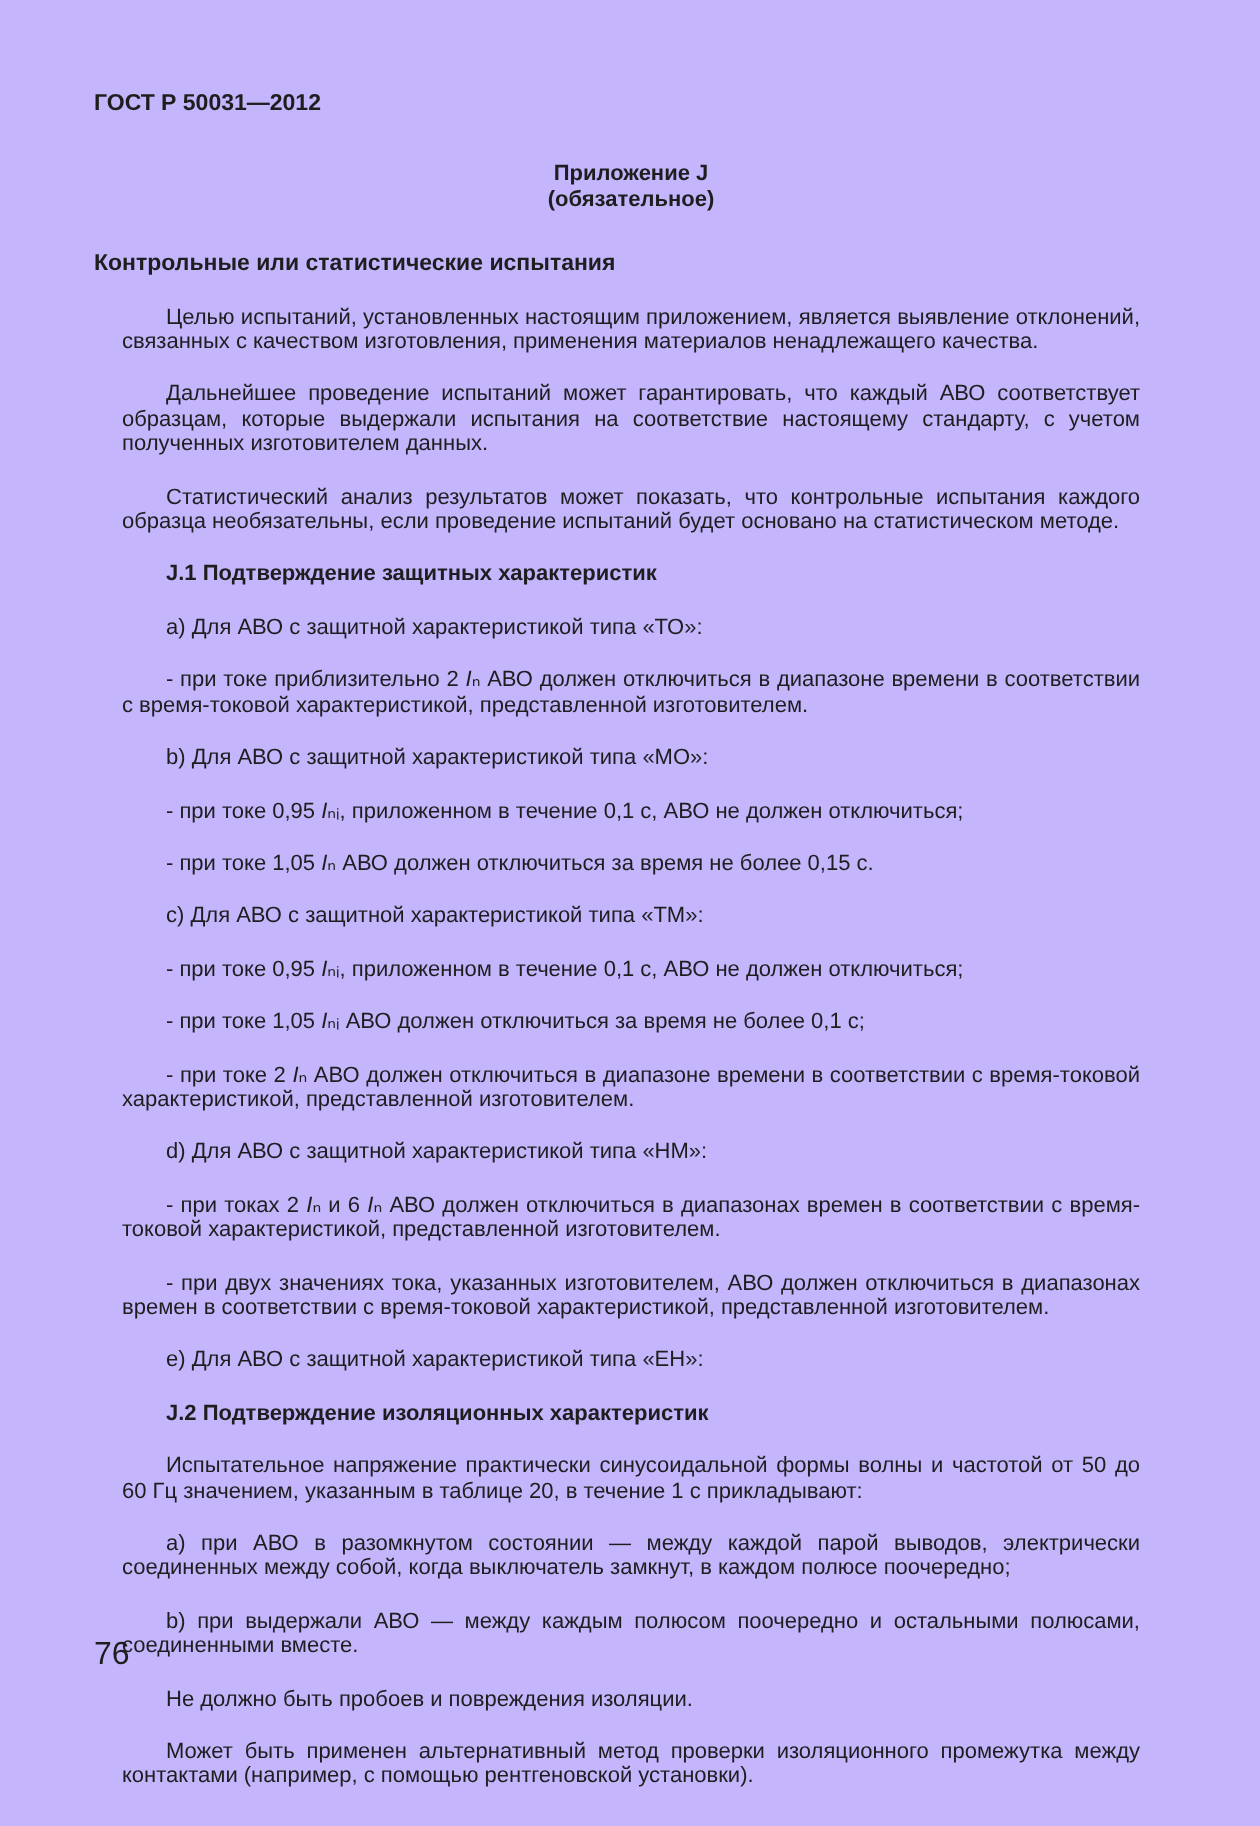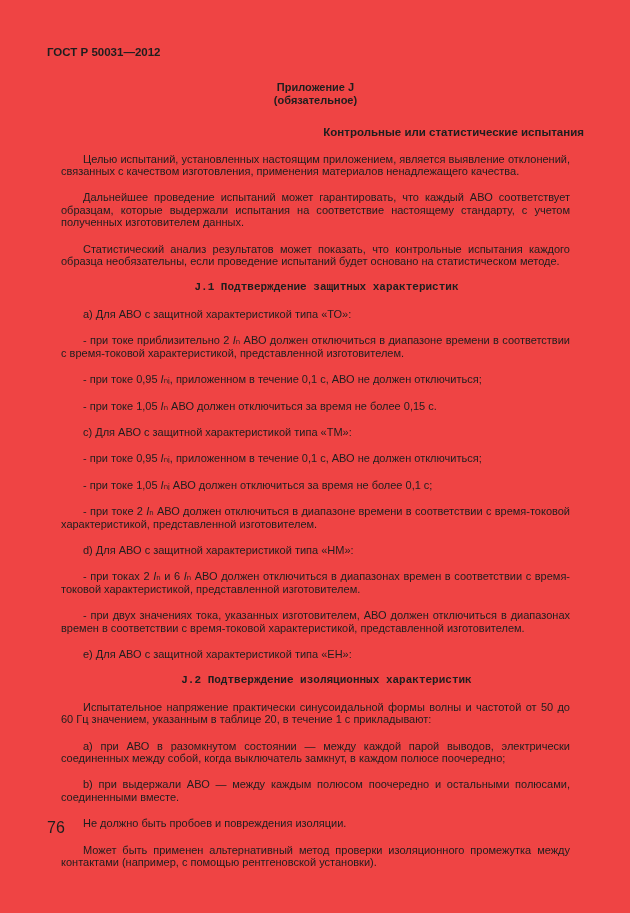--- a/index.html
+++ b/index.html
@@ -5,53 +5,52 @@
   html, body {
     margin: 0;
     padding: 0;
     background: #ffffff;
   }
   .page {
     width: 630px;
     height: 913px;
     box-sizing: border-box;
     position: relative;
-    background: #ef4444;
+    background: #c4b5fd;
     color: #1e1e1e;
     font-family: "Liberation Sans", "DejaVu Sans", sans-serif;
     font-size: 11px;
     line-height: 12.4px;
     padding: 46px 46px 0 47px;
     overflow: hidden;
   }
   .doc-header {
     font-weight: 700;
     font-size: 11.5px;
     margin-bottom: 23px;
   }
   .appendix {
     text-align: center;
     font-weight: 700;
     margin-bottom: 20px;
   }
   .doc-title {
-    text-align: right;
+    text-align: left;
     font-weight: 700;
     font-size: 11.5px;
     margin: 0 0 14px 0;
   }
   .doc-body .para {
     margin: 14px;
     text-indent: 22px;
     text-align: justify;
   }
   .doc-body .para--heading {
     font-weight: 700;
-    text-align: center;
-    font-family: Liberation Mono, monospace;
+    text-align: left;
   }
   .doc-body i {
     font-style: italic;
   }
   .page-number {
     position: absolute;
     left: 47px;
     top: 822px;
     font-size: 16px;
   }
@@ -69,20 +68,21 @@
 
   <h1 class="doc-title">Контрольные или статистические испытания</h1>
 
   <div class="doc-body" id="doc-body">
       <p class="para">Целью испытаний, установленных настоящим приложением, является выявление отклонений, связанных с качеством изготовления, применения материалов ненадлежащего качества.</p>
       <p class="para">Дальнейшее проведение испытаний может гарантировать, что каждый АВО соответствует образцам, которые выдержали испытания на соответствие настоящему стандарту, с учетом полученных изготовителем данных.</p>
       <p class="para">Статистический анализ результатов может показать, что контрольные испытания каждого образца необязательны, если проведение испытаний будет основано на статистическом методе.</p>
       <p class="para para--heading">J.1 Подтверждение защитных характеристик</p>
       <p class="para">a) Для АВО с защитной характеристикой типа «ТО»:</p>
       <p class="para">- при токе приблизительно 2 <i>I</i>ₙ АВО должен отключиться в диапазоне времени в соответствии с время-токовой характеристикой, представленной изготовителем.</p>
+      <p class="para">b) Для АВО с защитной характеристикой типа «МО»:</p>
       <p class="para">- при токе 0,95 <i>I</i>ₙᵢ, приложенном в течение 0,1 с, АВО не должен отключиться;</p>
       <p class="para">- при токе 1,05 <i>I</i>ₙ АВО должен отключиться за время не более 0,15 с.</p>
       <p class="para">c) Для АВО с защитной характеристикой типа «ТМ»:</p>
       <p class="para">- при токе 0,95 <i>I</i>ₙᵢ, приложенном в течение 0,1 с, АВО не должен отключиться;</p>
       <p class="para">- при токе 1,05 <i>I</i>ₙᵢ АВО должен отключиться за время не более 0,1 с;</p>
       <p class="para">- при токе 2 <i>I</i>ₙ АВО должен отключиться в диапазоне времени в соответствии с время-токовой характеристикой, представленной изготовителем.</p>
       <p class="para">d) Для АВО с защитной характеристикой типа «НМ»:</p>
       <p class="para">- при токах 2 <i>I</i>ₙ и 6 <i>I</i>ₙ АВО должен отключиться в диапазонах времен в соответствии с время-токовой характеристикой, представленной изготовителем.</p>
       <p class="para">- при двух значениях тока, указанных изготовителем, АВО должен отключиться в диапазонах времен в соответствии с время-токовой характеристикой, представленной изготовителем.</p>
       <p class="para">e) Для АВО с защитной характеристикой типа «ЕН»:</p>

